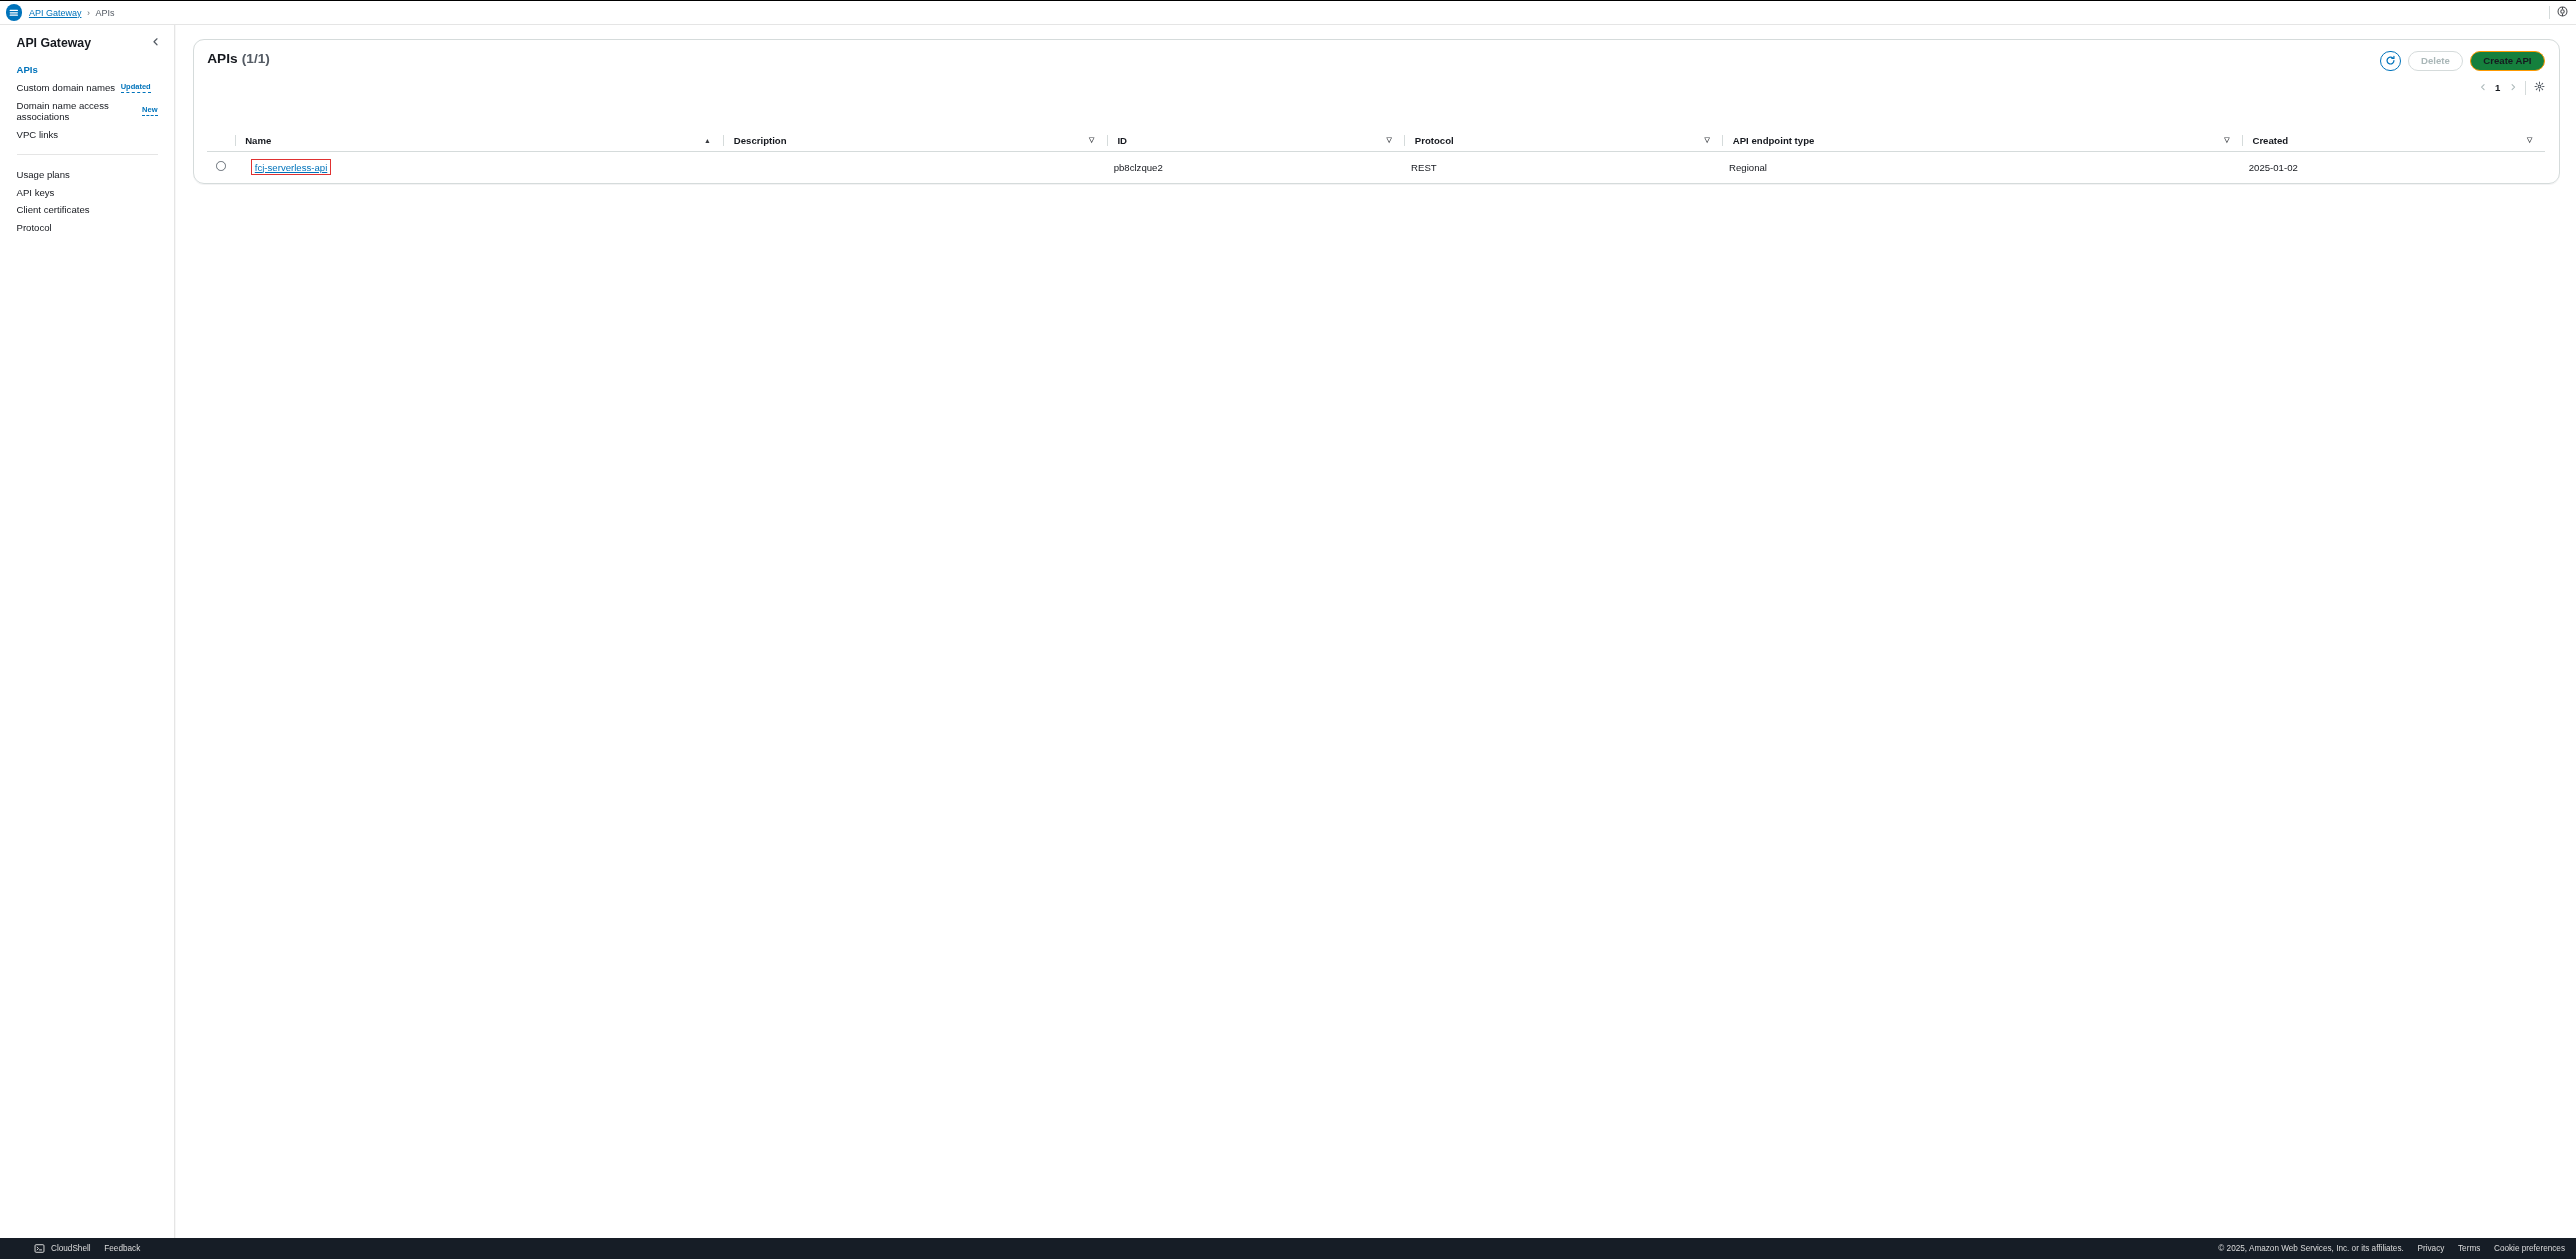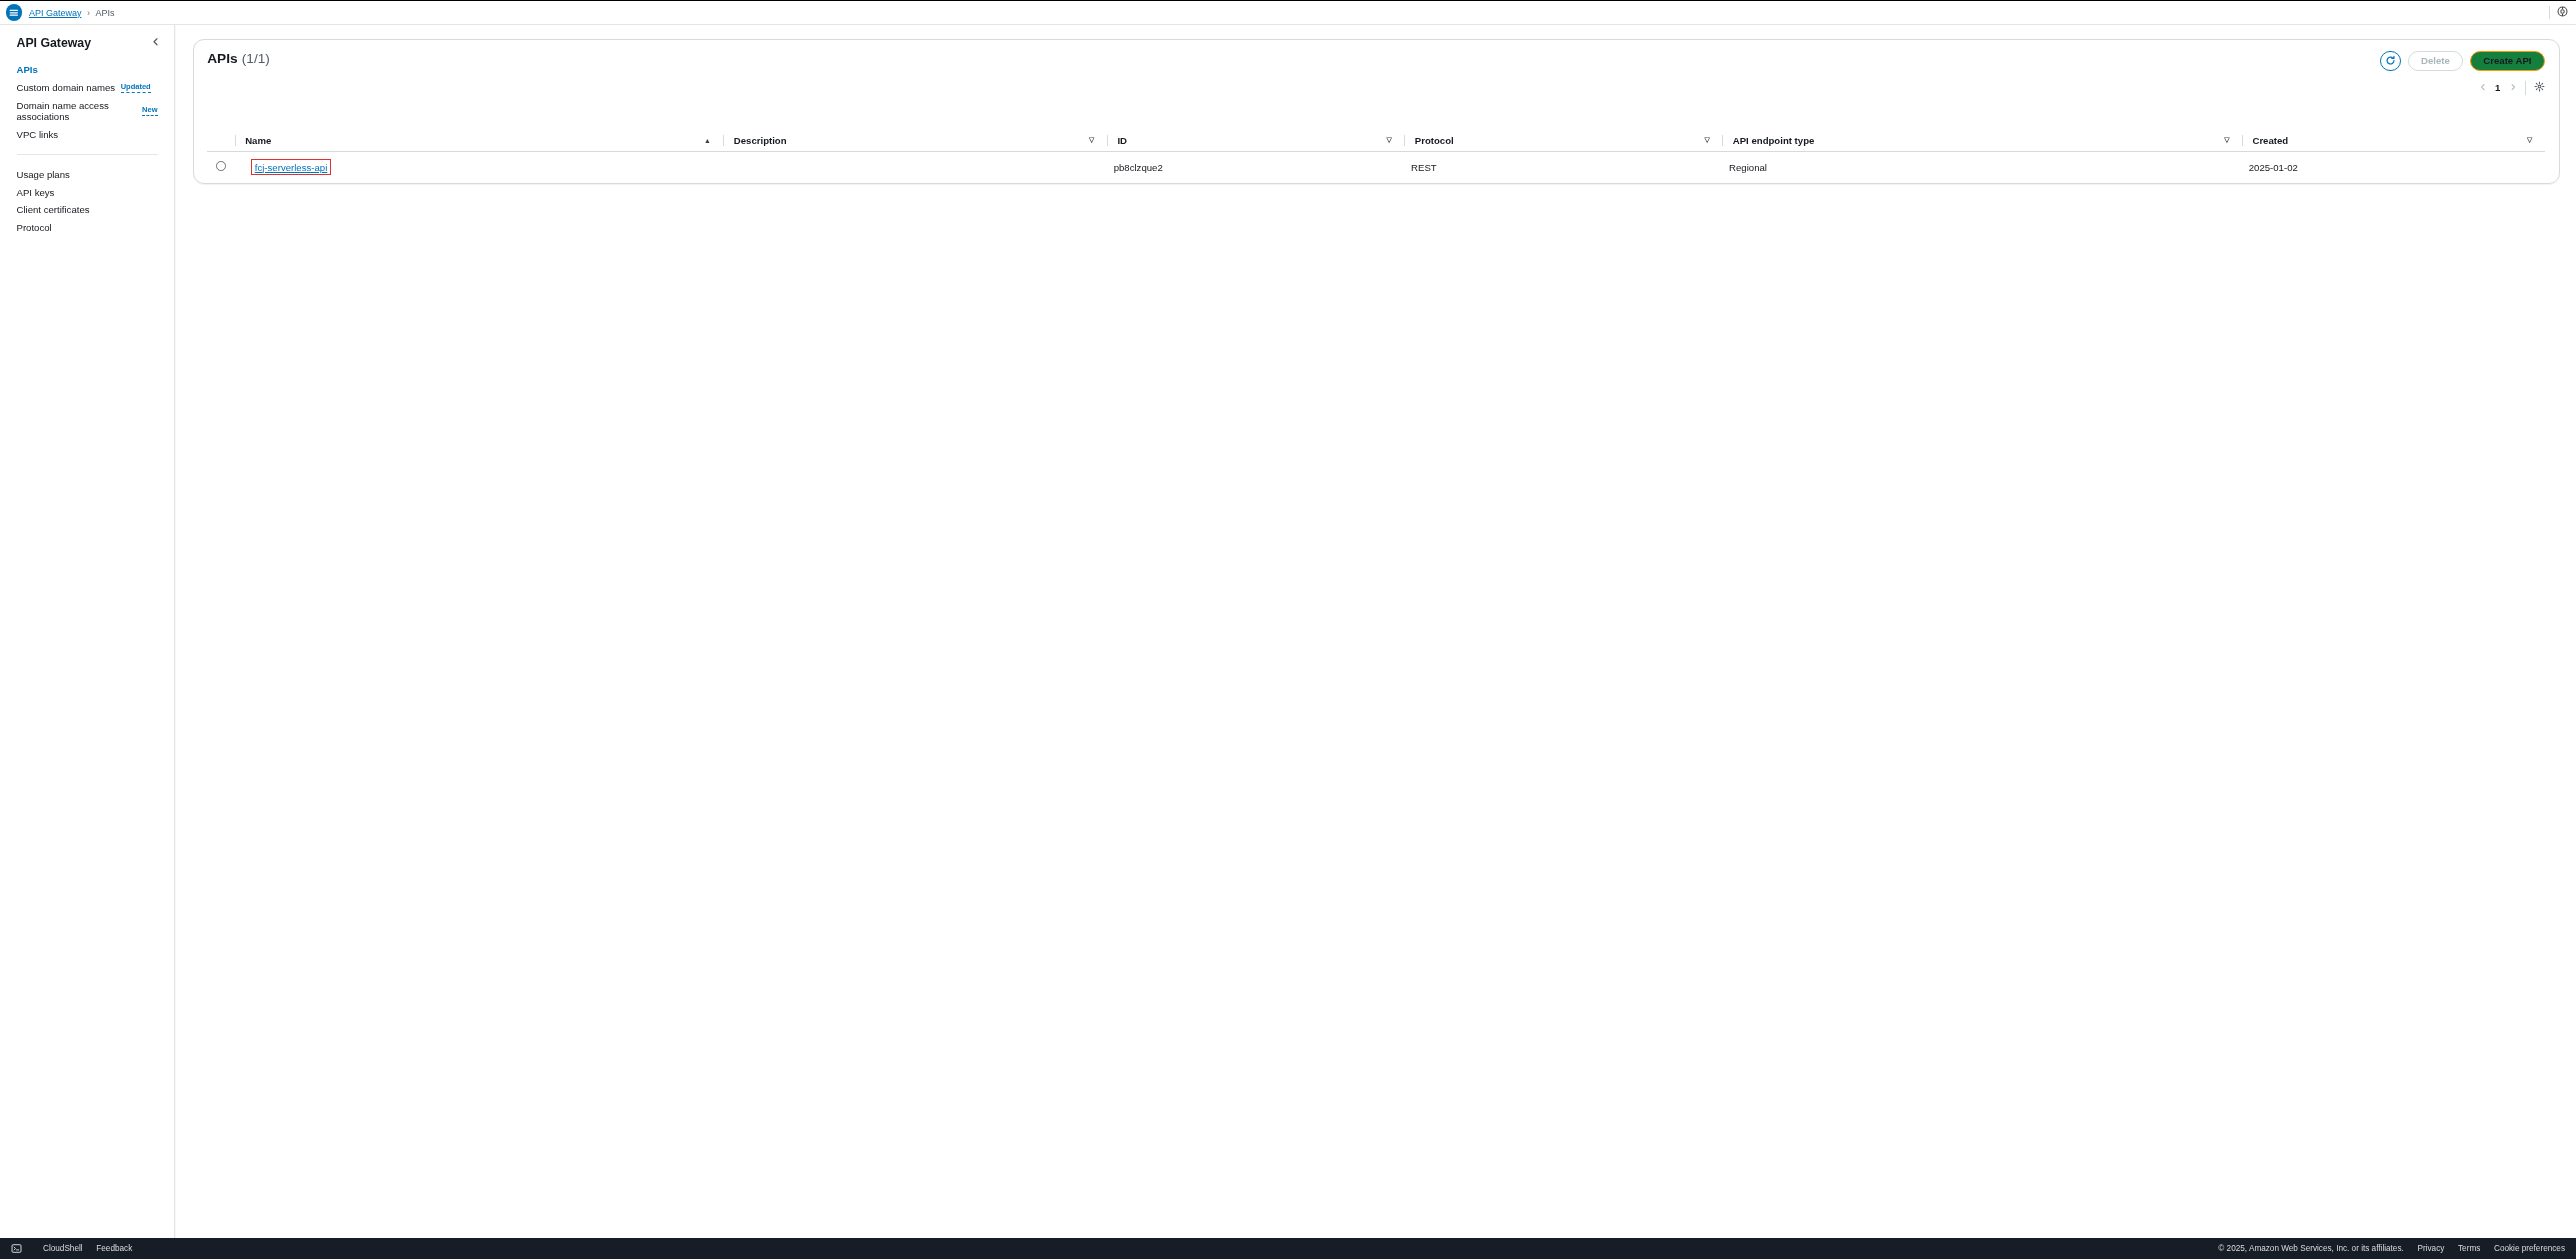--- a/index.html
+++ b/index.html
@@ -57,21 +57,21 @@
 
   .panel {
     border: 0.7px solid #d5dbdb; border-radius: 11px; padding: 11px 13.7px 0 13.7px;
     box-shadow: 0 0.7px 0.7px rgba(0,28,36,0.05);
   }
   .panel-header {
     display: flex; align-items: flex-start; justify-content: space-between; gap: 11px;
   }
   .panel-left { flex: 1; }
   .panel-title { font-size: 13.7px; font-weight: 700; display: inline-flex; gap: 4.1px; align-items: baseline; }
-  .panel-title .count { font-weight: 400; color: #545b64; }
+  .panel-title .count { font-weight: 700; color: #545b64; }
   .panel-actions { display: flex; align-items: center; gap: 6.9px; justify-content: center; }
   .icon-btn {
     width: 20.6px; height: 20.6px; border: 1.4px solid #0073bb; border-radius: 50%;
     display: flex; align-items: center; justify-content: center; cursor: pointer;
     color: #0073bb;
   }
   .btn {
     height: 20.6px; padding: 0 12.3px; border-radius: 11px; font-size: 9.6px;
     display: inline-flex; align-items: center; cursor: pointer; font-weight: 600;
   }
@@ -119,21 +119,21 @@
     border: 1.4px solid #e03131; padding: 1.4px 2.7px; display: inline-block;
   }
 
   
   .footer {
     height: 20.6px; background: #161d26; color: #ddd; font-size: 8.2px;
     display: flex; align-items: center; justify-content: space-between; padding: 0 11px;
   }
   .footer-left, .footer-right { display: flex; align-items: center; gap: 13.7px; }
   .footer a { color: #ddd; text-decoration: none; }
-  .cloudshell { display: flex; align-items: center; gap: 21px; }
+  .cloudshell { display: flex; align-items: center; gap: 6px; margin-left: 23px; }
 </style>
 </head>
 <body>
 
 <div class="top-bar">
   <div class="top-left">
     <div class="menu-btn">
       <svg viewBox="0 0 16 16">
           <path d="M2 4h12M2 8h12M2 12h12" stroke="#fff" stroke-width="2" stroke-linecap="round"></path>
         </svg>

